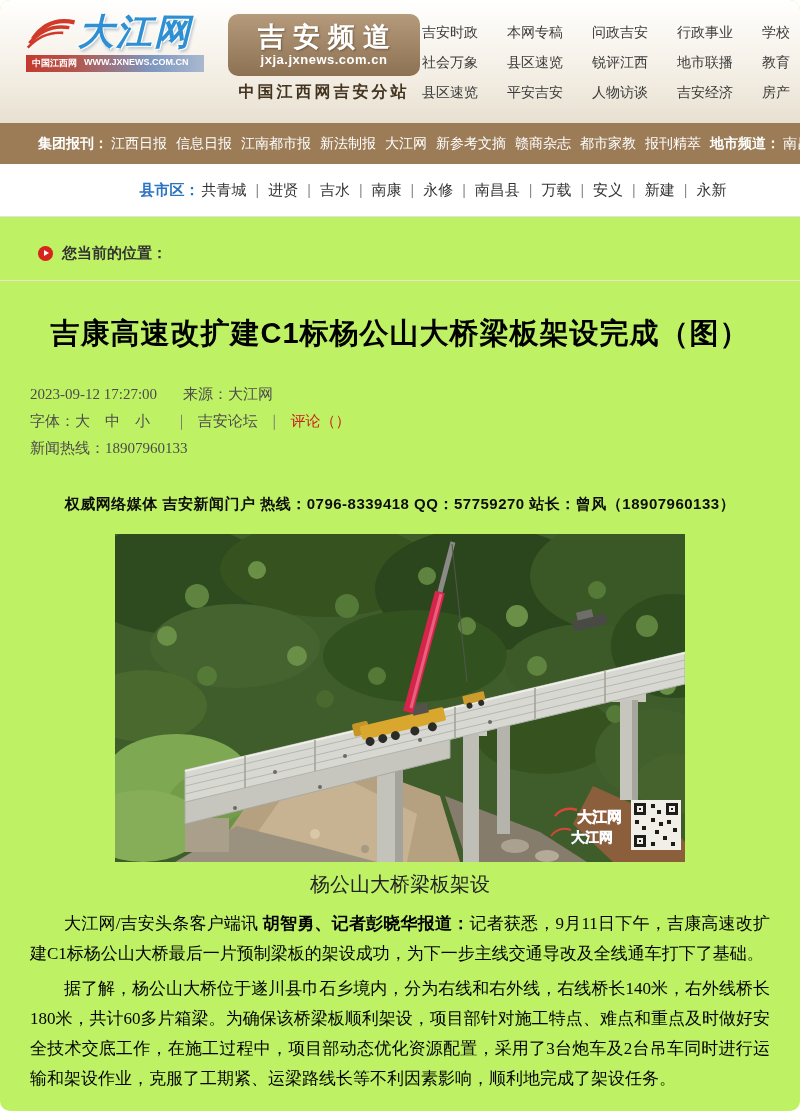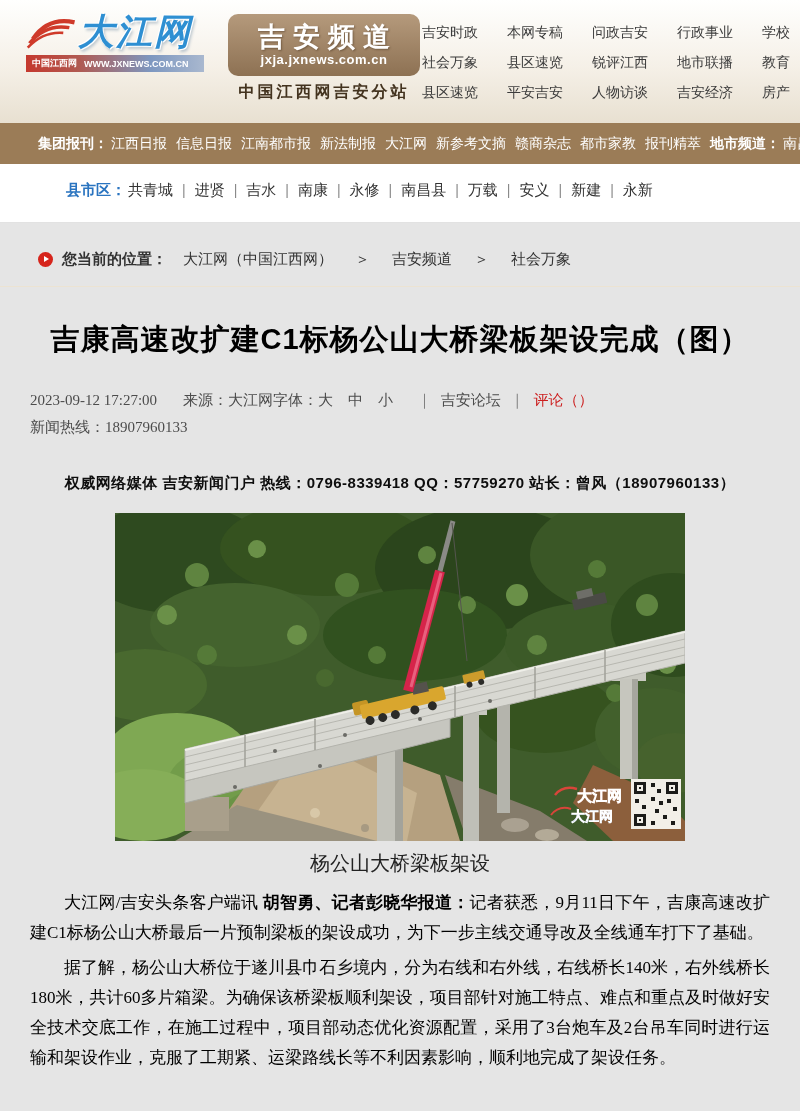--- a/index.html
+++ b/index.html
@@ -1,70 +1,70 @@
 <!DOCTYPE html>
 <html><head>
 <meta charset="utf-8">
 <style>
   * { margin:0; padding:0; box-sizing:border-box; }
   body { background:#fff; }
-  .page { width:800px; height:1111px; background:#e5e5e5; overflow:hidden; position:relative;
-          font-family:"Liberation Sans", sans-serif; }
+  .page { width:800px; height:1111px; background:#bef264; overflow:hidden; position:relative;
+          font-family:"Liberation Sans", sans-serif;border-radius:10px; }
 
   
   .site-header { height:123px; background:linear-gradient(#fffffe, #f5f0e7 55%, #e8e0d1);
                  display:flex; align-items:flex-start; padding:14px 6px 0 26px; }
   .logo-block { width:190px; cursor:pointer; }
   .logo-row { display:flex; align-items:flex-end; }
   .swoosh { width:52px; height:36px; flex:0 0 auto; }
   .brand { font-size:36px; font-weight:bold; font-style:italic; color:#2e8fd2; line-height:1;
            letter-spacing:2px; text-shadow:1px 1px 0 #fff, -1px -1px 0 #fff, 2px 3px 3px #b9c4cc; }
   .logo-strip { margin-top:5px; width:178px; background:linear-gradient(90deg,#c5392e 0%, #b05a52 30%, #7d97c0 70%, #a9b8cf 100%);
-                color:#fff; font-size:9px; font-weight:bold; padding:2px 6px; white-space:nowrap; display:flex; gap:7px;align-items:center; }
+                color:#fff; font-size:9px; font-weight:bold; padding:2px 6px; white-space:nowrap; display:flex; gap:7px; }
   .channel-block { margin-left:12px; text-align:center; }
   .channel-box { width:192px; height:62px; border-radius:10px; cursor:pointer;
                  background:linear-gradient(#b59a7c, #8d7153); color:#fff;
                  display:flex; flex-direction:column; align-items:center; justify-content:center; }
   .channel-name { font-size:27px; font-weight:bold; letter-spacing:8px; text-indent:8px;
                   text-shadow:1px 1px 2px rgba(60,40,20,.45); line-height:1.1; }
   .channel-domain { font-size:13px; font-weight:bold; letter-spacing:.5px; }
   .channel-branch { margin-top:6px; font-size:16px; font-weight:bold; color:#43331f; letter-spacing:3px; }
   .top-nav { margin-left:auto; width:372px; padding:3px 4px 0 0; }
   .nav-row { display:flex; justify-content:space-between; line-height:30px; }
   .nav-link { font-size:14px; color:#3b3b3b; text-decoration:none; white-space:nowrap; cursor:pointer; }
 
   
   .papers-bar { height:41px; line-height:41px; background:#9b7c57; color:#fff; font-size:14px;
                 padding-left:38px; white-space:nowrap; overflow:hidden; }
   .papers-label { font-weight:bold; margin-right:3px; }
   .paper-link { color:#fff; text-decoration:none; margin-right:9px; cursor:pointer; }
 
   
-  .county-bar { height:59px; line-height:52px; padding-left:66px; font-size:15px; background:#fff;
-                border-bottom:1px solid #e2e2e2; white-space:nowrap; overflow:hidden; }
+  .county-bar { height:53px; line-height:52px; padding-left:66px; font-size:15px; background:#fff;
+                border-bottom:1px solid #e2e2e2; white-space:nowrap; overflow:hidden;text-align:center; }
   .county-label { color:#2a74c0; font-weight:bold; margin-right:2px; }
   .county-bar .county-link { color:#333; text-decoration:none; cursor:pointer; }
   .county-bar .sep { color:#8a8a8a; margin:0 9px; font-size:14px; }
 
   
   .breadcrumb-wrap { margin-top:27px; padding:0 0 17px 38px; border-bottom:1px solid #ece3d2;
                      font-size:15px; color:#333; display:flex; align-items:center; }
   .crumb-icon { width:15px; height:15px; border-radius:50%; background:#d6251c; display:inline-block;
                 margin-right:9px; position:relative; flex:0 0 auto; }
   .crumb-icon::after { content:""; position:absolute; left:5.5px; top:4px;
                        border-left:5px solid #fff; border-top:3.5px solid transparent; border-bottom:3.5px solid transparent; }
   .crumb-label { margin-right:16px; font-weight:bold; }
   .crumb-link { color:#333; text-decoration:none; cursor:pointer; }
   .breadcrumb-wrap .sep { margin:0 22px; color:#333; }
 
   
   .article { padding:0 30px; }
   .article-title { margin-top:33px; text-align:center; font-size:29px; font-weight:bold; color:#000; letter-spacing:1px; }
   .meta { margin-top:27px; font-family:"Liberation Serif", serif; font-size:15px; color:#4c4c4c; }
-  .meta-row { display:flex; justify-content:flex-start; line-height:27px; }
+  .meta-row { display:flex; justify-content:space-between; line-height:27px;flex-direction:column; }
   .meta .gap { margin-left:26px; }
   .meta .red { color:#cc1f1f; cursor:pointer; }
   .meta .vsep { margin:0 9px; color:#777; }
   .font-opt { margin-right:15px; color:#4c4c4c; text-decoration:none; cursor:pointer; }
   .meta a { text-decoration:none; color:#4c4c4c; cursor:pointer; }
   .slogan { margin-top:33px; text-align:center; font-size:15px; font-weight:bold; color:#0d0d0d; letter-spacing:.5px; }
 
   .figure { width:570px; margin:20px auto 0; }
   .figure svg { display:block; width:570px; height:328px; }
   .caption { margin-top:9px; text-align:center; font-size:20px; color:#222; font-family:"Liberation Serif", serif; }
@@ -132,21 +132,20 @@
     <span class="papers-label">集团报刊：</span><span><a class="paper-link">江西日报</a><a class="paper-link">信息日报</a><a class="paper-link">江南都市报</a><a class="paper-link">新法制报</a><a class="paper-link">大江网</a><a class="paper-link">新参考文摘</a><a class="paper-link">赣商杂志</a><a class="paper-link">都市家教</a><a class="paper-link">报刊精萃</a></span><span class="papers-label">地市频道：</span><span><a class="paper-link">南昌</a></span>
   </div>
 
   <div class="county-bar">
     <span class="county-label">县市区：</span><span><a class="county-link">共青城</a><span class="sep">|</span><a class="county-link">进贤</a><span class="sep">|</span><a class="county-link">吉水</a><span class="sep">|</span><a class="county-link">南康</a><span class="sep">|</span><a class="county-link">永修</a><span class="sep">|</span><a class="county-link">南昌县</a><span class="sep">|</span><a class="county-link">万载</a><span class="sep">|</span><a class="county-link">安义</a><span class="sep">|</span><a class="county-link">新建</a><span class="sep">|</span><a class="county-link">永新</a></span>
   </div>
 
   <div class="breadcrumb-wrap">
     <span class="crumb-icon"></span>
     <span class="crumb-label">您当前的位置：</span>
-      <span><a class="crumb-link">大江网（中国江西网）</a><span class="sep">＞</span><a class="crumb-link">吉安频道</a><span class="sep">＞</span><a class="crumb-link">社会万象</a></span>
   </div>
 
   <main class="article">
     <h1 class="article-title">吉康高速改扩建C1标杨公山大桥梁板架设完成（图）</h1>
 
     <div class="meta">
       <div class="meta-row">
         <span>
           <span>2023-09-12 17:27:00</span><span class="gap">来源：</span><span>大江网</span>
         </span>

